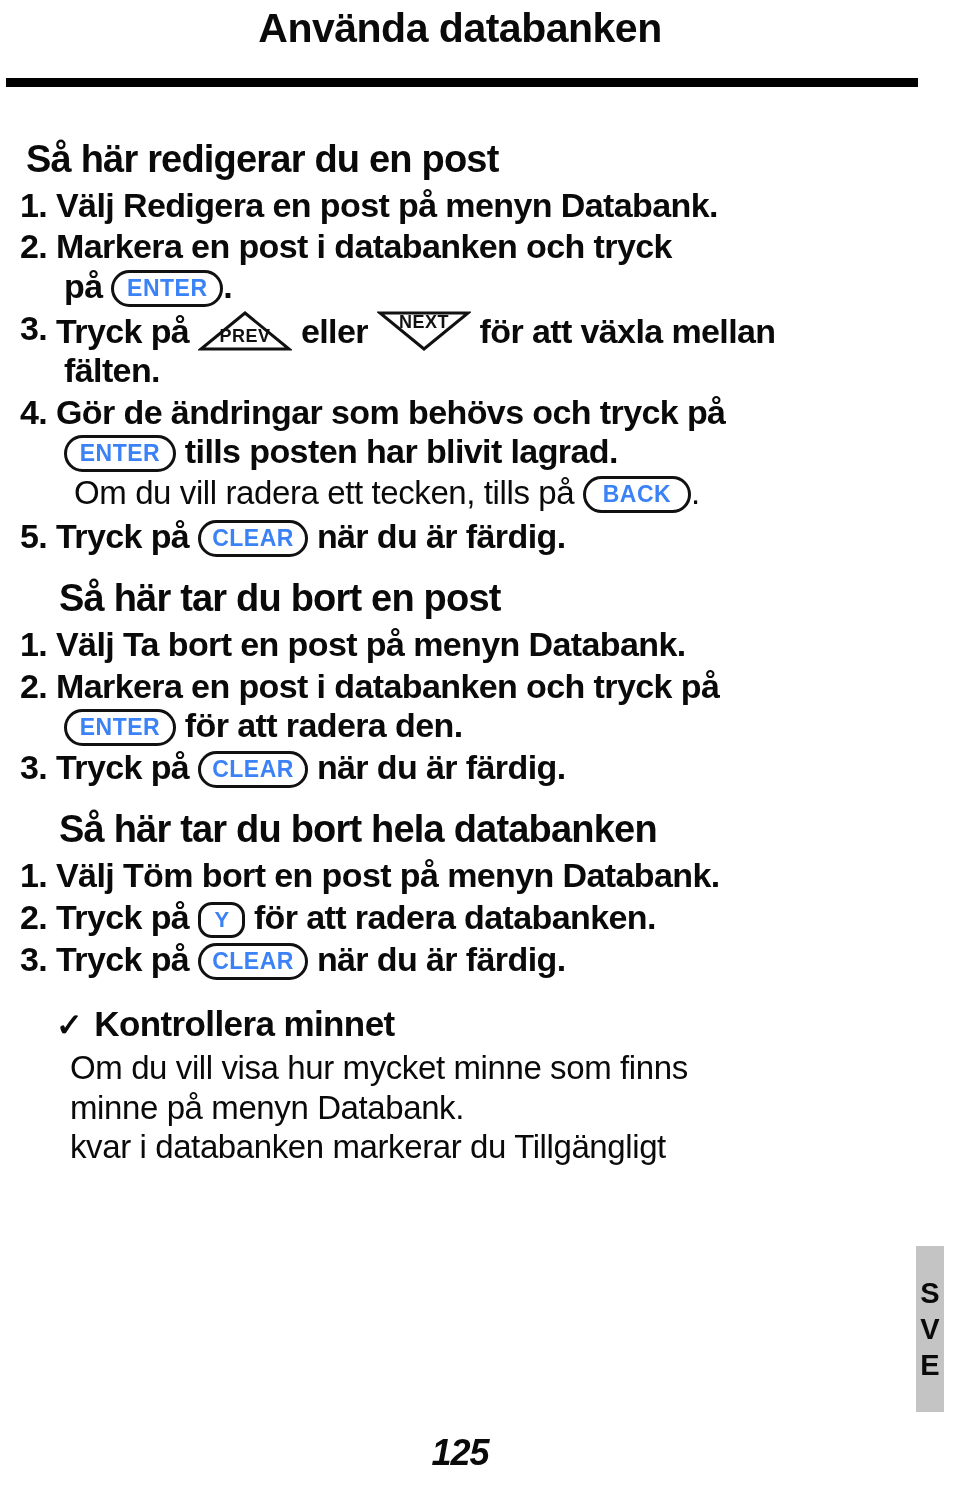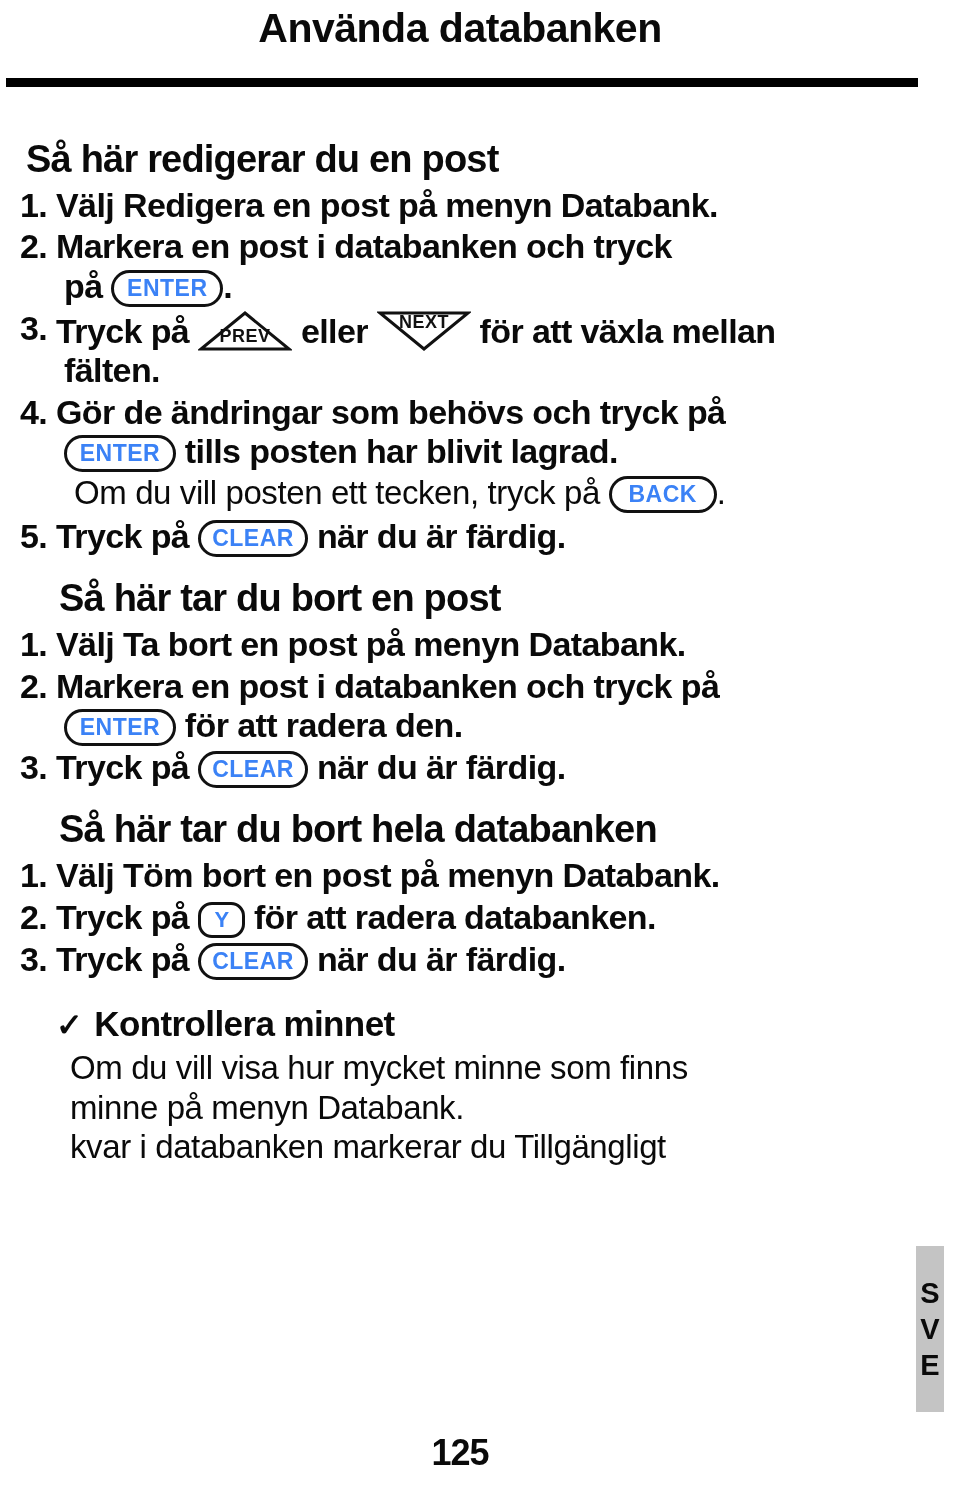--- a/index.html
+++ b/index.html
@@ -211,20 +211,21 @@
 
   
   .folio {
     position: absolute;
     left: 0;
     top: 1432px;
     width: 920px;
     text-align: center;
     font-size: 36px;
     font-weight: bold;
+    font-style: italic;
     letter-spacing: -1px;
   }
 </style>
 </head>
 <body>
 
 <div class="page">
 
   <div class="page-title">Använda databanken</div>
   <div class="title-rule"></div>
@@ -259,21 +260,21 @@
               <span class="step-line indent"><span>fälten.</span></span>
             </span>
           </li>
           <li class="step">
             <span class="step-num">4.</span>
             <span class="step-body">
               <span class="step-line"><span>Gör de ändringar som behövs och tryck på</span></span>
               <span class="step-line indent"><span class="key key-enter">ENTER</span><span> tills posten har blivit lagrad.</span></span>
             </span>
           </li>
-          <div class="note-line"><span>Om du vill posten ett tecken, tryck på </span><span class="key key-back">BACK</span><span>.</span></div>
+          <div class="note-line"><span>Om du vill radera ett tecken, tills på </span><span class="key key-back">BACK</span><span>.</span></div>
           <li class="step">
             <span class="step-num">5.</span>
             <span class="step-body">
               <span class="step-line"><span>Tryck på </span><span class="key key-clear">CLEAR</span><span> när du är färdig.</span></span>
             </span>
           </li>
         </ol>
         <div class="section-head sub-gap">Så här tar du bort en post</div>
         <ol class="steps">
           <li class="step">

